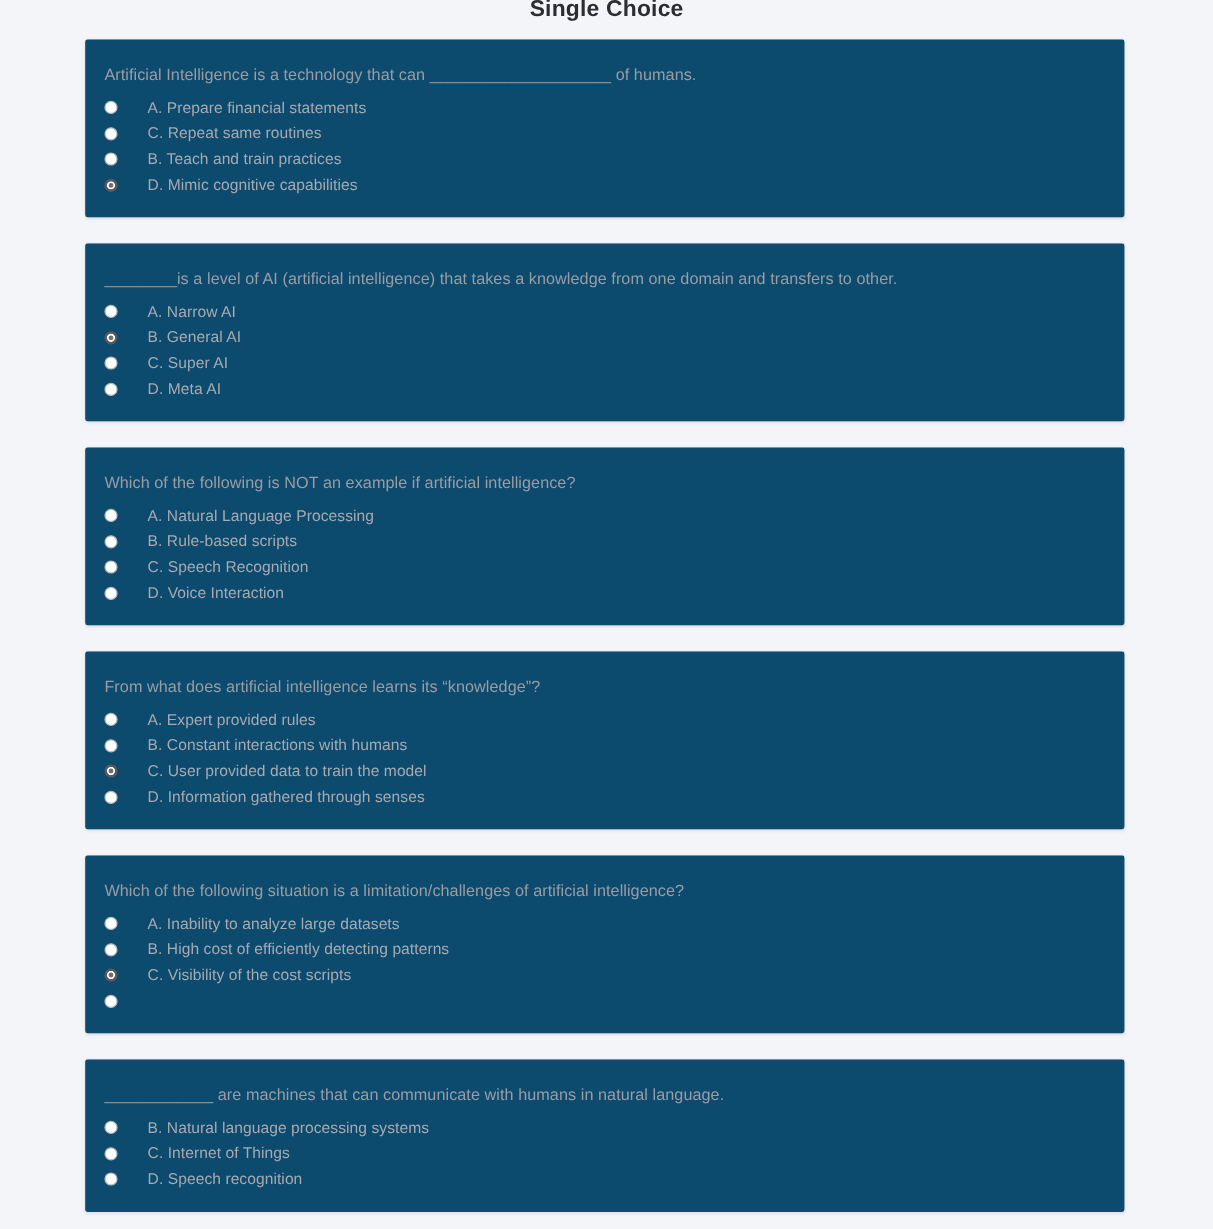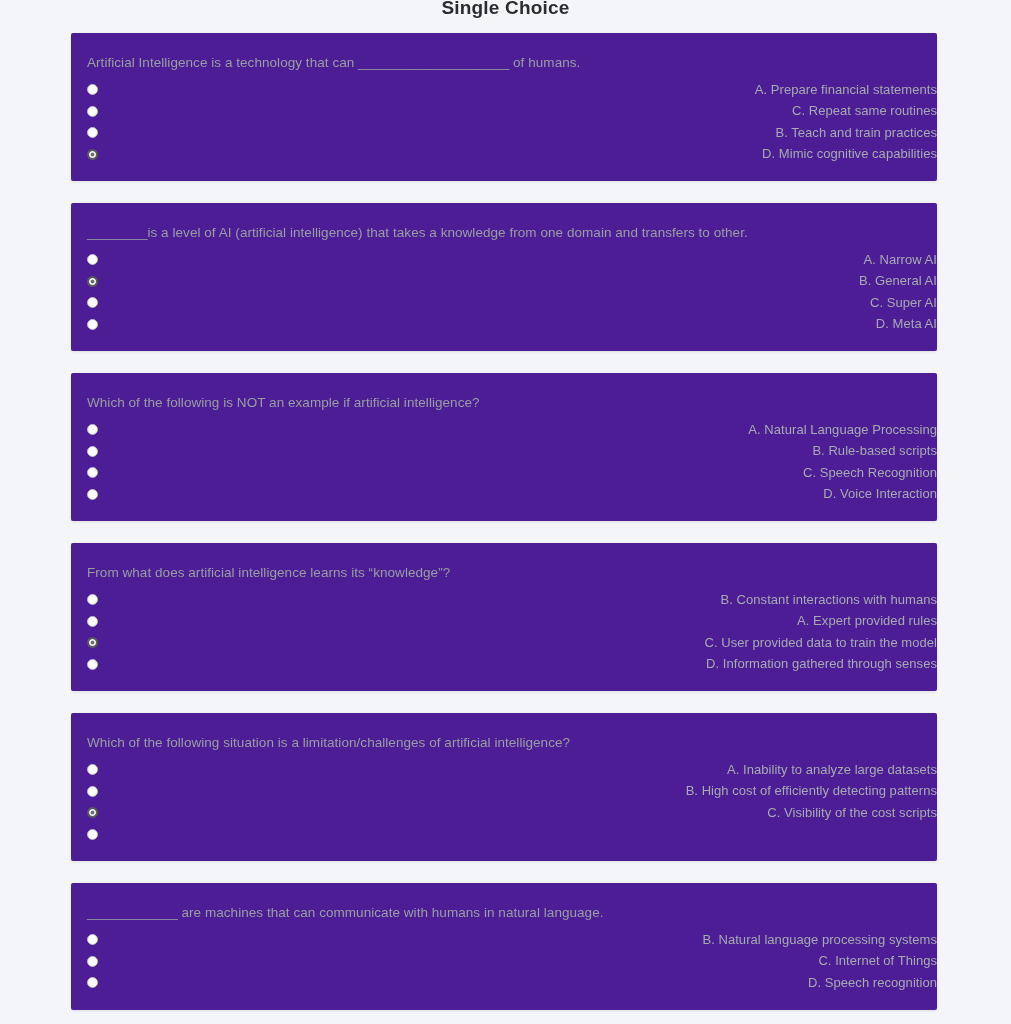--- a/index.html
+++ b/index.html
@@ -32,21 +32,21 @@
     line-height: 28px;
     white-space: nowrap;
   }
   .cards {
     position: absolute;
     top: 33px;
     left: 71px;
     width: 866px;
   }
   .qcard {
-    background: #4c1d95;
+    background: #0c4a6e;
     width: 866px;
     border-radius: 2px;
     box-shadow: 0 1px 3px rgba(40, 45, 70, 0.10), 0 0 1px rgba(40,45,70,0.06);
     padding: 20px 0 16px 0;
     margin-bottom: 22px;
   }
   .qtext {
     font-size: 13.5px;
     color: #9a9da4;
     line-height: 20px;
@@ -57,21 +57,20 @@
   .options {
     list-style: none;
     margin: 0;
     padding: 0;
   }
   .option {
     display: flex;
     align-items: center;
     height: 21.5px;
     padding-left: 16px;
-    justify-content: space-between;
   }
   .radio {
     width: 11px;
     height: 11px;
     border-radius: 50%;
     border: 1px solid #b7babf;
     background: #ffffff;
     flex: 0 0 auto;
     margin-right: 0;
   }
@@ -158,27 +157,27 @@
             <span class="radio"></span>
             <span class="opt-label">D. Voice Interaction</span>
           </li>
         </ul>
       </div>
       <div class="qcard">
         <p class="qtext">From what does artificial intelligence learns its “knowledge”?</p>
         <ul class="options">
           <li class="option">
             <span class="radio"></span>
+            <span class="opt-label">A. Expert provided rules</span>
+          </li>
+          <li class="option">
+            <span class="radio"></span>
             <span class="opt-label">B. Constant interactions with humans</span>
           </li>
           <li class="option">
-            <span class="radio"></span>
-            <span class="opt-label">A. Expert provided rules</span>
-          </li>
-          <li class="option">
             <span class="radio checked"></span>
             <span class="opt-label">C. User provided data to train the model</span>
           </li>
           <li class="option">
             <span class="radio"></span>
             <span class="opt-label">D. Information gathered through senses</span>
           </li>
         </ul>
       </div>
       <div class="qcard">

